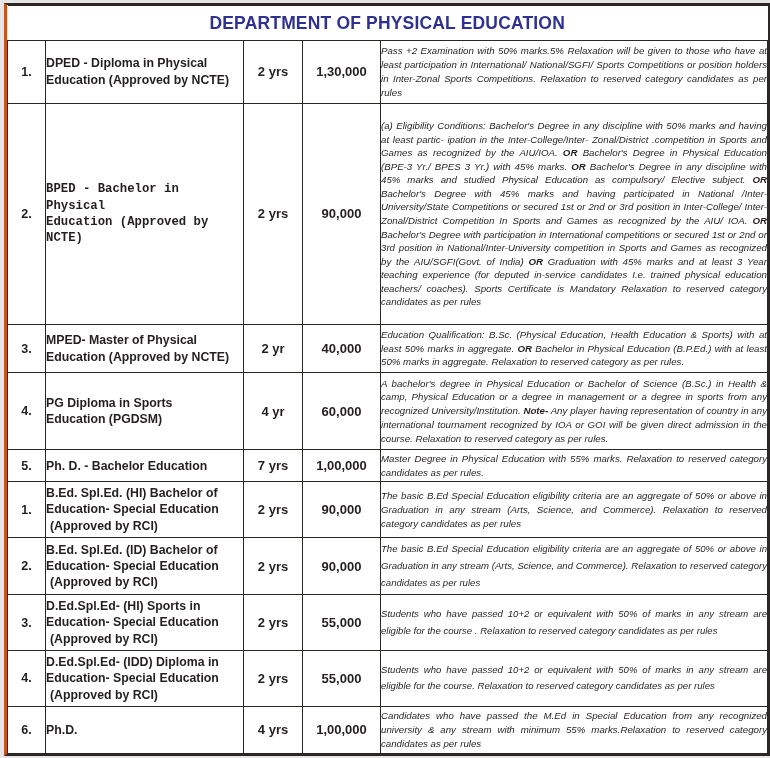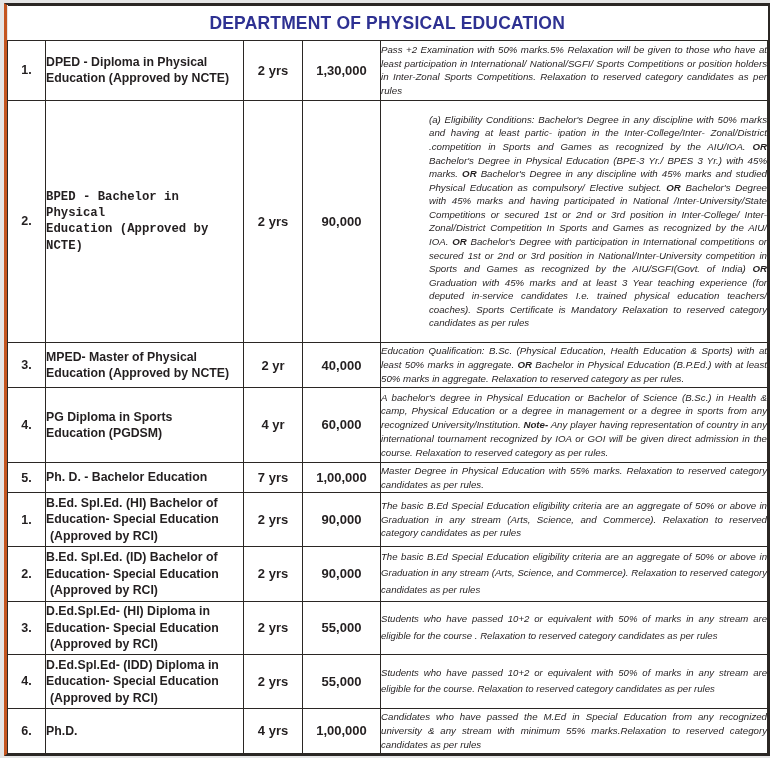--- a/index.html
+++ b/index.html
@@ -106,21 +106,21 @@
   td.crit {
     padding: 5px 2px 5px 10px;
     font-size: 9.7px;
     line-height: 1.42;
     text-align: justify;
     text-justify: inter-word;
     color: #231f20;
     vertical-align: middle;
     font-style: italic;
   }
-  td.crit.tight { line-height: 1.40; padding-left: 48px; }
+  td.crit.tight { line-height: 1.40; }
   td.crit.loose { line-height: 1.75; font-size: 9.6px; }
   td.crit b { font-weight: bold; }
 
   
   .nb-left  { border-left: none !important; }
   .nb-right { border-right: none !important; }
 </style>
 </head>
 <body>
 
@@ -217,21 +217,21 @@
             <span class="ind">(Approved by RCI)</span>
           </td>
           <td class="dur">2 yrs</td>
           <td class="fee">90,000</td>
           <td class="crit loose">The basic B.Ed Special Education eligibility criteria are an aggregate of 50% or above in Graduation in any stream (Arts,  Science, and Commerce). Relaxation to reserved  category  candidates as per rules</td>
         </tr>
 
         <tr>
           <td class="sl">3.</td>
           <td class="cname">
-            <span>D.Ed.Spl.Ed- (HI) Diploma in</span><br>
+            <span>D.Ed.Spl.Ed- (HI) Sports in</span><br>
             <span>Education- Special Education</span>
             <span class="ind">(Approved by RCI)</span>
           </td>
           <td class="dur">2 yrs</td>
           <td class="fee">55,000</td>
           <td class="crit loose">Students who have passed 10+2 or equivalent with 50% of marks in any stream are eligible for the course . Relaxation to reserved  category candidates as per rules</td>
         </tr>
 
         <tr>
           <td class="sl">4.</td>

